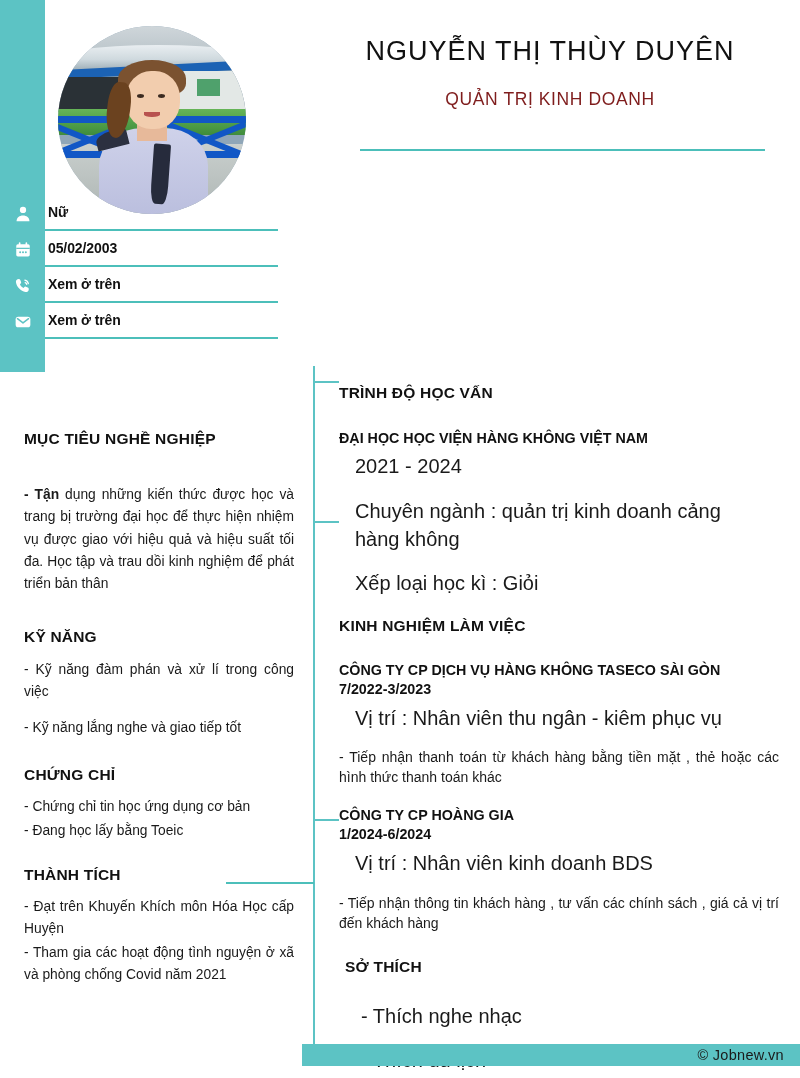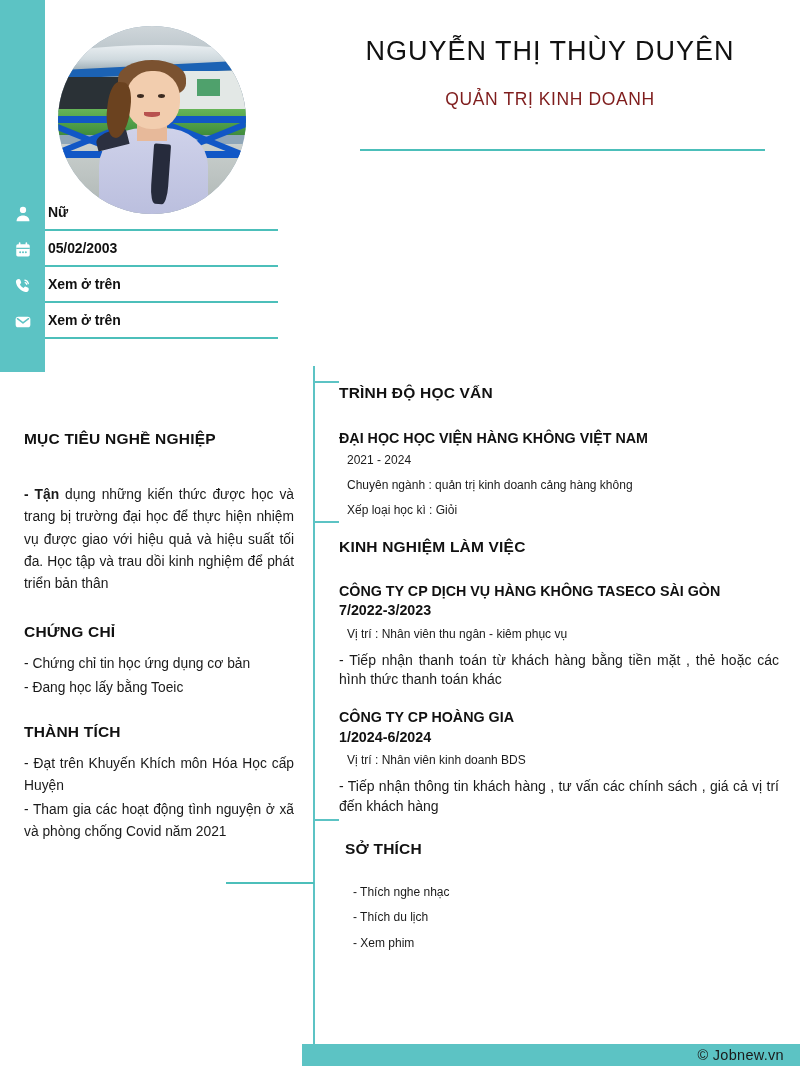--- a/index.html
+++ b/index.html
@@ -211,23 +211,23 @@
     margin: 0;
   }
   .r-sub {
     font-size: 14.3px;
     font-weight: bold;
     color: #111;
     margin: 0;
     line-height: 1.34;
   }
   .r-line {
-    font-size: 12px;
-    color: #1a1a1a;
-    margin: 8px;
+    font-size: 20px;
+    color: #1a1a1a;
+    margin: 16px;
     line-height: 1.42;
   }
   .r-just {
     font-size: 14px;
     color: #1a1a1a;
     margin: 0;
     line-height: 1.42;
     text-align: justify;
   }
 
@@ -351,20 +351,26 @@
 <div class="left-col">
 
   <section class="left-sec" style="margin-bottom:0;">
     <h3 class="sec-head">MỤC TIÊU NGHỀ NGHIỆP</h3>
     <span class="tick-left" style="top:452px; right:-20px; position:absolute;"></span>
     <p class="para lead" style="margin-top:36px;">
       <b>- Tận</b><span> dụng những kiến thức được học và trang bị trường đại học để thực hiện nhiệm vụ được giao với hiệu quả và hiệu suất tối đa. Học tập và trau dồi kinh nghiệm để phát triển bản thân</span>
     </p>
   </section>
 
+  <section class="left-sec" style="margin-top:32px;">
+    <h3 class="sec-head">KỸ NĂNG</h3>
+
+    <p class="bullet" style="margin-top:13px;">- Kỹ năng đàm phán và xử lí trong công việc</p>
+    <p class="bullet" style="margin-top:14px;">- Kỹ năng lắng nghe và giao tiếp tốt</p>
+  </section>
 
   <section class="left-sec" style="margin-top:27px;">
     <h3 class="sec-head">CHỨNG CHỈ</h3>
 
     <p class="bullet" style="margin-top:12px;">- Chứng chỉ tin học ứng dụng cơ bản</p>
     <p class="bullet" style="margin-top:2px;">- Đang học lấy bằng Toeic</p>
   </section>
 
   <section class="left-sec" style="margin-top:24px;">
     <h3 class="sec-head">THÀNH TÍCH</h3>

